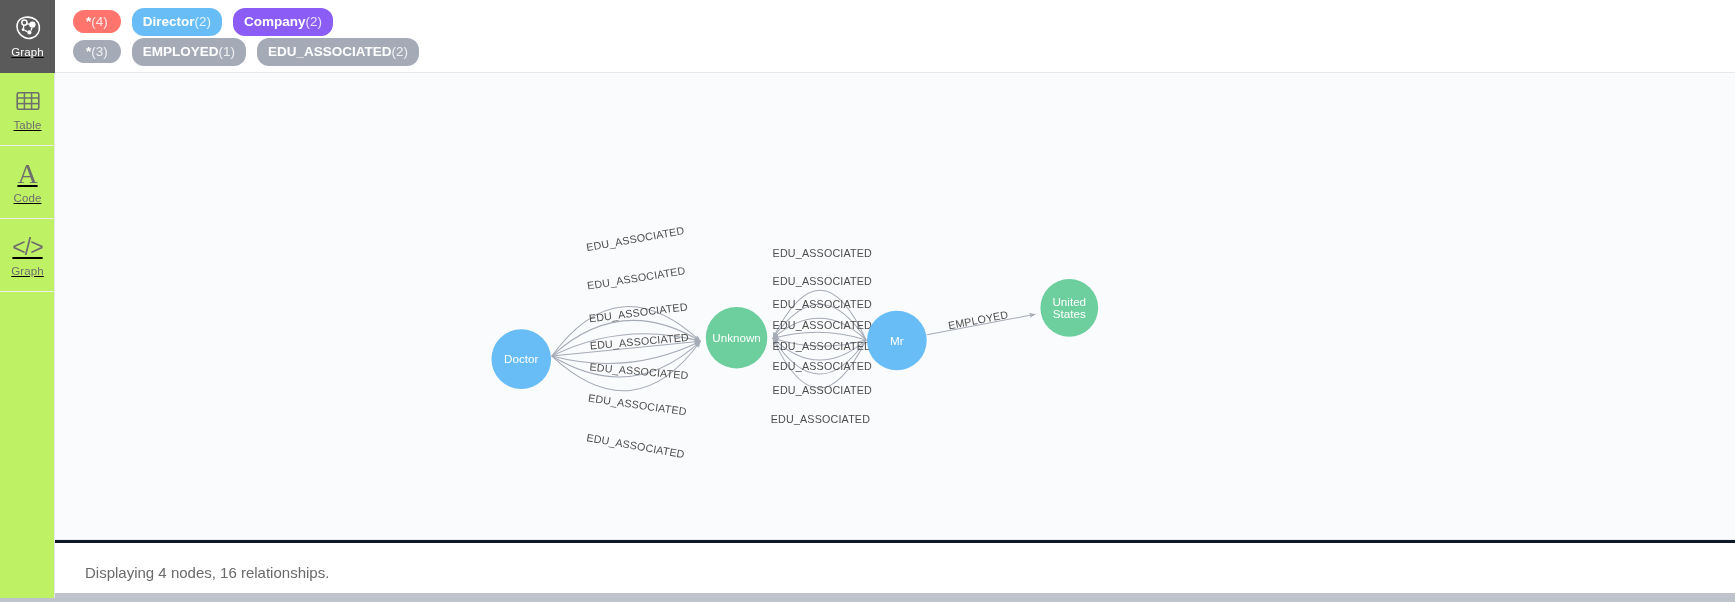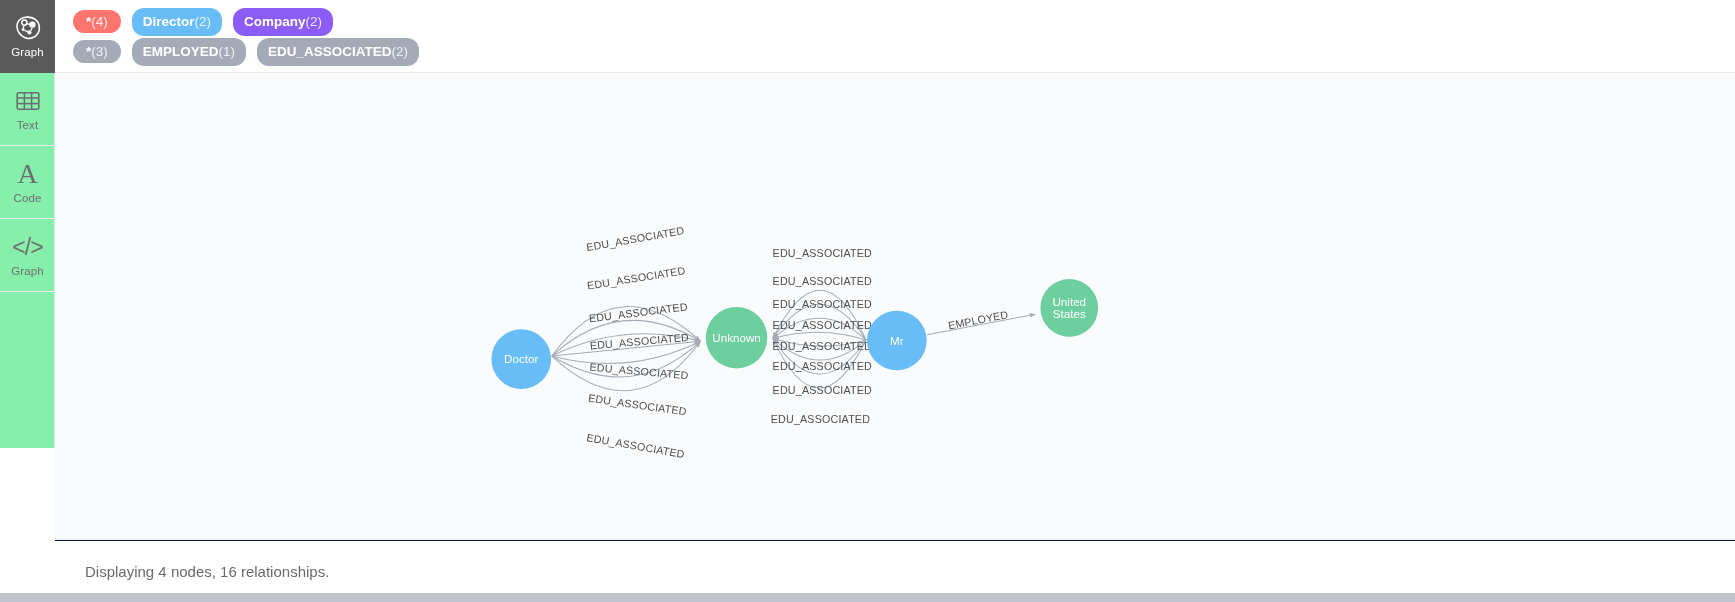--- a/index.html
+++ b/index.html
@@ -17,26 +17,27 @@
     display:flex;
     flex-direction:row;
     box-sizing:border-box;
     background:#ffffff;
   }
 
   
   #sidebar{
     width:55px;
     min-width:55px;
-    height:448px;
-    background:#86efac;
+    height:598px;
+    background:#bef264;
     border-right:1px solid #e6e6e6;
     box-sizing:border-box;
     position:relative;
     z-index:5;
+    text-decoration:underline;
   }
   .side-item{
     width:55px;
     height:73px;
     box-sizing:border-box;
     display:flex;
     flex-direction:column;
     align-items:center;
     justify-content:center;
     border-bottom:1px solid #ededed;
@@ -151,21 +152,21 @@
 
   
   #footer{
     height:62px;
     min-height:62px;
     background:#ffffff;
     display:flex;
     align-items:center;
     padding-left:30px;
     box-sizing:border-box;
-    border-top:1px solid #0f172a;
+    border-top:3px solid #0f172a;
   }
   #footer-text{
     font-size:15px;
     color:#6a6a6a;
   }
 
   
   #bottom-strip{
     position:absolute;
     left:0;bottom:0;
@@ -201,21 +202,21 @@
     <div class="side-item">
       <span class="side-ico">
         <svg width="24" height="20" viewBox="0 0 24 20" aria-hidden="true">
           <rect x="1.2" y="1.8" width="21.6" height="16.4" rx="1.4" fill="none" stroke="currentColor" stroke-width="1.6"></rect>
           <line x1="1.2" y1="7.0" x2="22.8" y2="7.0" stroke="currentColor" stroke-width="1.5"></line>
           <line x1="1.2" y1="12.6" x2="22.8" y2="12.6" stroke="currentColor" stroke-width="1.5"></line>
           <line x1="8.4" y1="1.8" x2="8.4" y2="18.2" stroke="currentColor" stroke-width="1.5"></line>
           <line x1="15.6" y1="1.8" x2="15.6" y2="18.2" stroke="currentColor" stroke-width="1.5"></line>
         </svg>
       </span>
-      <span class="side-lbl">Text</span>
+      <span class="side-lbl">Table</span>
     </div>
 
     <div class="side-item">
       <span class="side-ico glyph-A">A</span>
       <span class="side-lbl">Code</span>
     </div>
 
     <div class="side-item">
       <span class="side-ico glyph-code">&lt;/&gt;</span>
       <span class="side-lbl">Graph</span>

